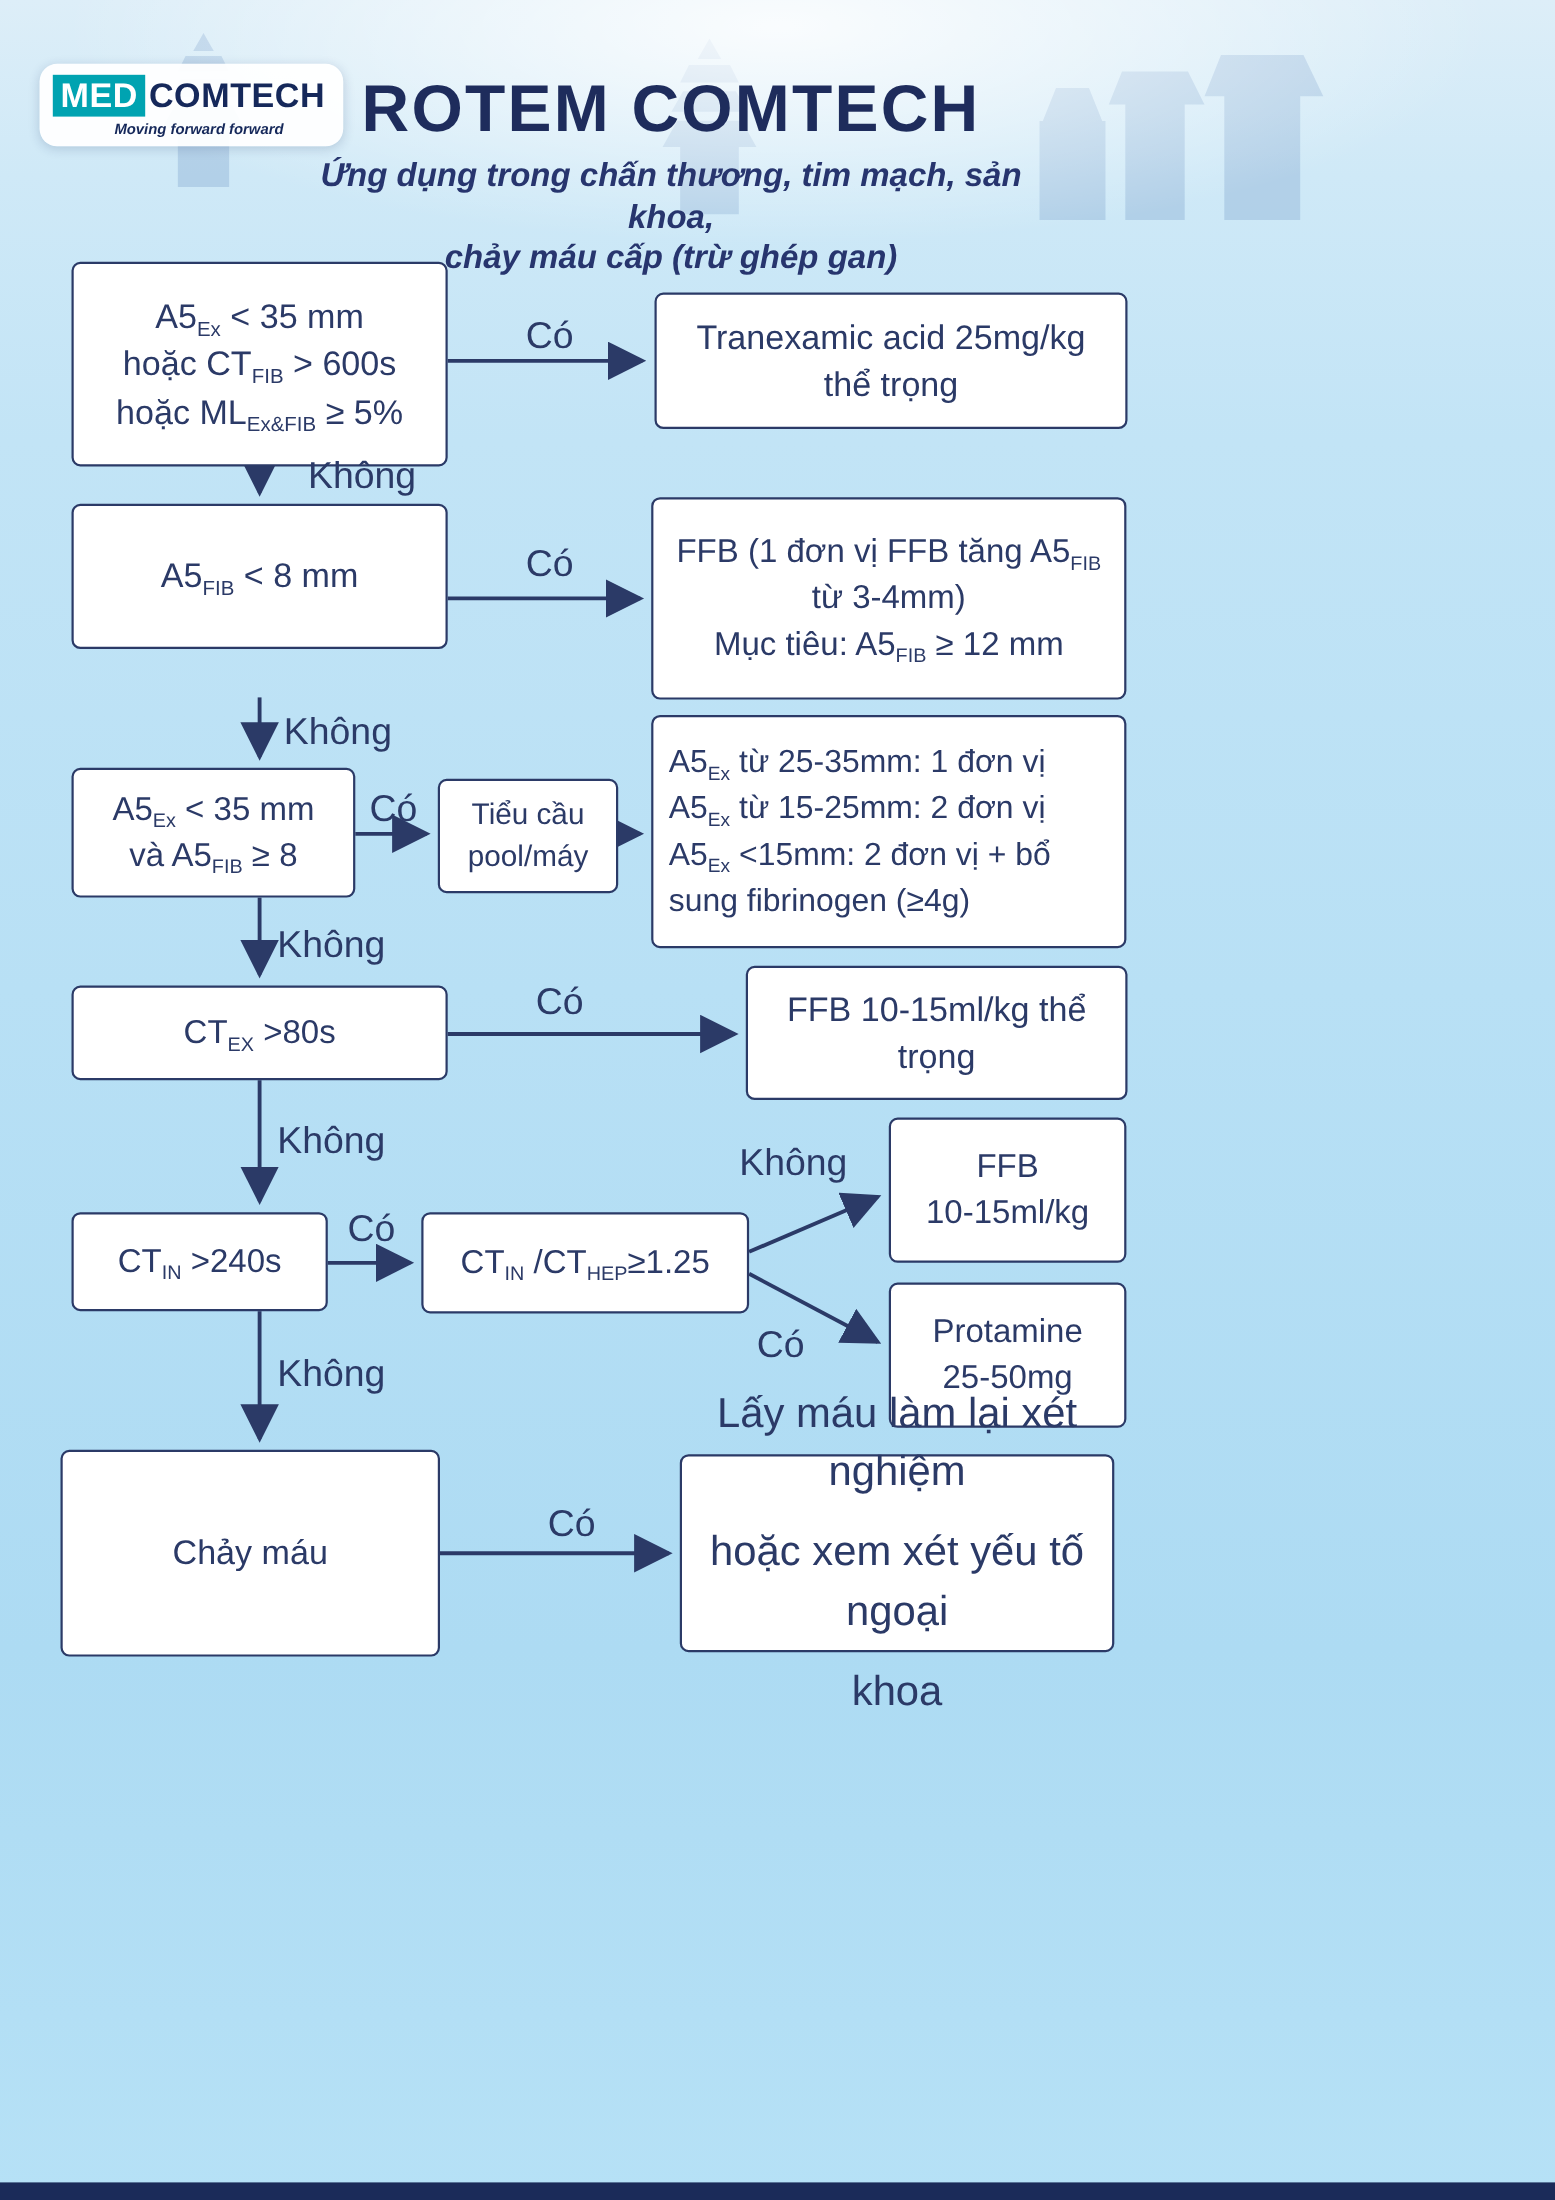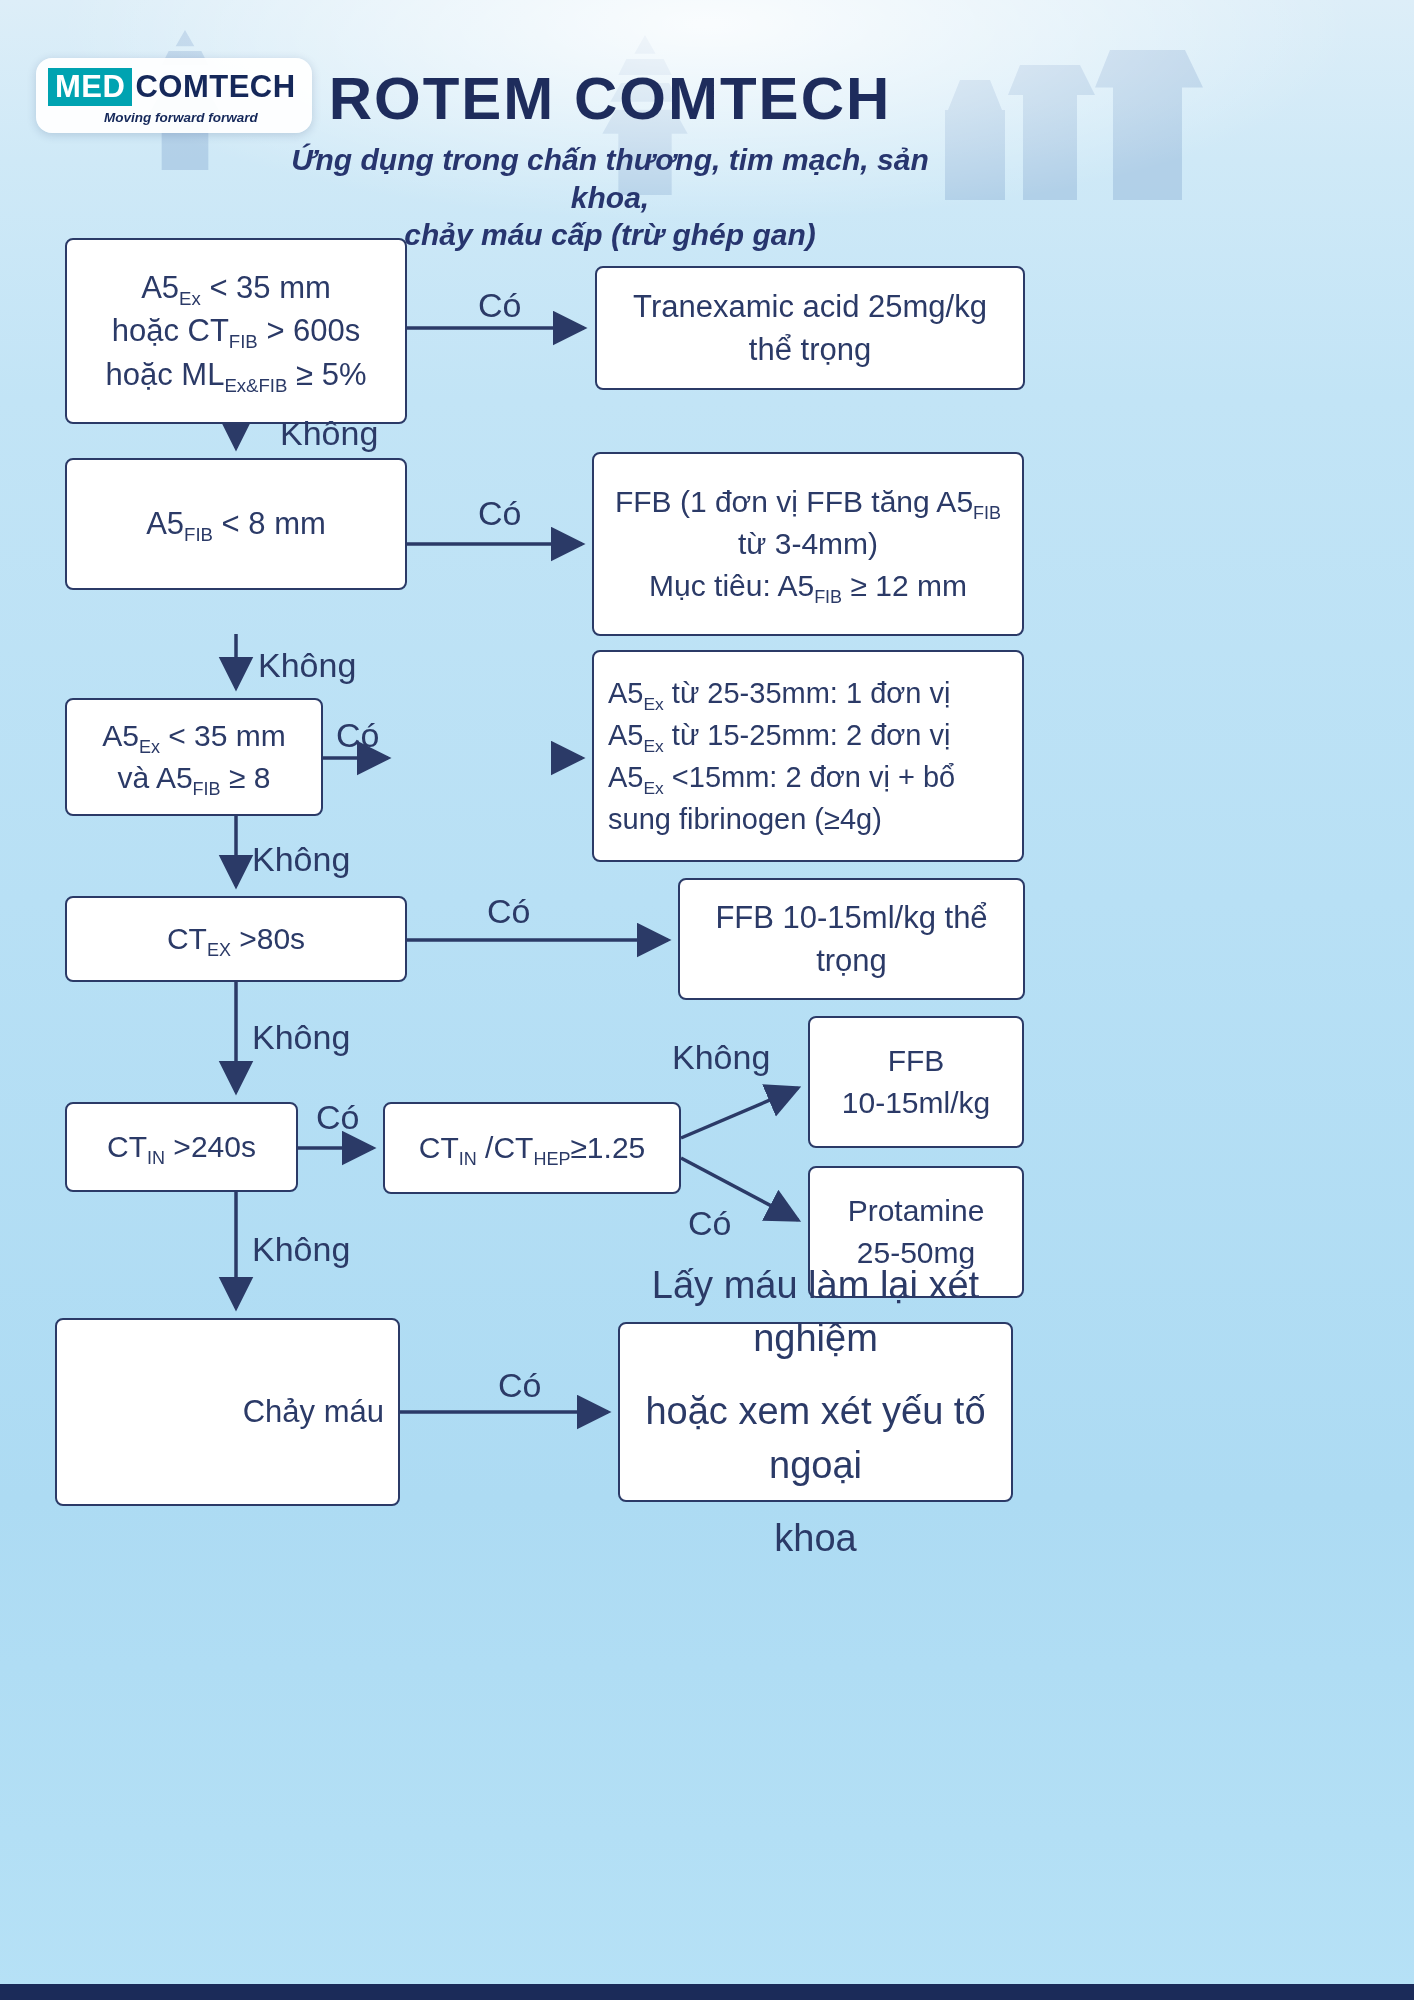--- a/index.html
+++ b/index.html
@@ -33,21 +33,21 @@
   #res2{left:592px;top:452px;width:432px;height:184px;font-size:30px;}
   #box3{left:65px;top:698px;width:258px;height:118px;font-size:30px;}
   #mid3{left:398px;top:708px;width:164px;height:104px;font-size:27px;}
   #res3{left:592px;top:650px;width:432px;height:212px;font-size:29px;align-items:flex-start;text-align:left;line-height:1.45;}
   #box4{left:65px;top:896px;width:342px;height:86px;font-size:30px;}
   #res4{left:678px;top:878px;width:347px;height:122px;font-size:31px;}
   #box5{left:65px;top:1102px;width:233px;height:90px;font-size:30px;}
   #mid5{left:383px;top:1102px;width:298px;height:92px;font-size:30px;}
   #res5a{left:808px;top:1016px;width:216px;height:132px;font-size:30px;}
   #res5b{left:808px;top:1166px;width:216px;height:132px;font-size:30px;}
-  #box6{left:55px;top:1318px;width:345px;height:188px;font-size:31px;align-items:flex-end;}
+  #box6{left:55px;top:1318px;width:345px;height:188px;font-size:31px;}
   #res6{left:618px;top:1322px;width:395px;height:180px;font-size:38px;gap:20px;}
 
   .edge-label{position:absolute;color:#2b3a67;font-size:34px;font-weight:500;}
   .connectors{position:absolute;left:0;top:0;pointer-events:none;}
   .footer-bar{position:absolute;left:0;bottom:0;width:100%;height:16px;background:#1b2b59;}
 </style>
 </head>
 <body>
 
 <div class="page">
@@ -119,20 +119,24 @@
     </div>
   <div class="node" id="res2">
       <div>FFB (1 đơn vị FFB tăng A5<sub>FIB</sub></div>
       <div>từ 3-4mm)</div>
       <div>Mục tiêu: A5<sub>FIB</sub> ≥ 12 mm</div>
     </div>
   <div class="node" id="box3">
       <div>A5<sub>Ex</sub> &lt; 35 mm</div>
       <div>và A5<sub>FIB</sub> ≥ 8</div>
     </div>
+  <div class="node" id="mid3">
+      <div>Tiểu cầu</div>
+      <div>pool/máy</div>
+    </div>
   <div class="node" id="res3">
       <div>A5<sub>Ex</sub> từ 25-35mm: 1 đơn vị</div>
       <div>A5<sub>Ex</sub> từ 15-25mm: 2 đơn vị</div>
       <div>A5<sub>Ex</sub> &lt;15mm: 2 đơn vị + bổ sung fibrinogen (≥4g)</div>
     </div>
   <div class="node" id="box4">
       <div>CT<sub>EX</sub> &gt;80s</div>
     </div>
   <div class="node" id="res4">
       <div>FFB 10-15ml/kg thể</div>

